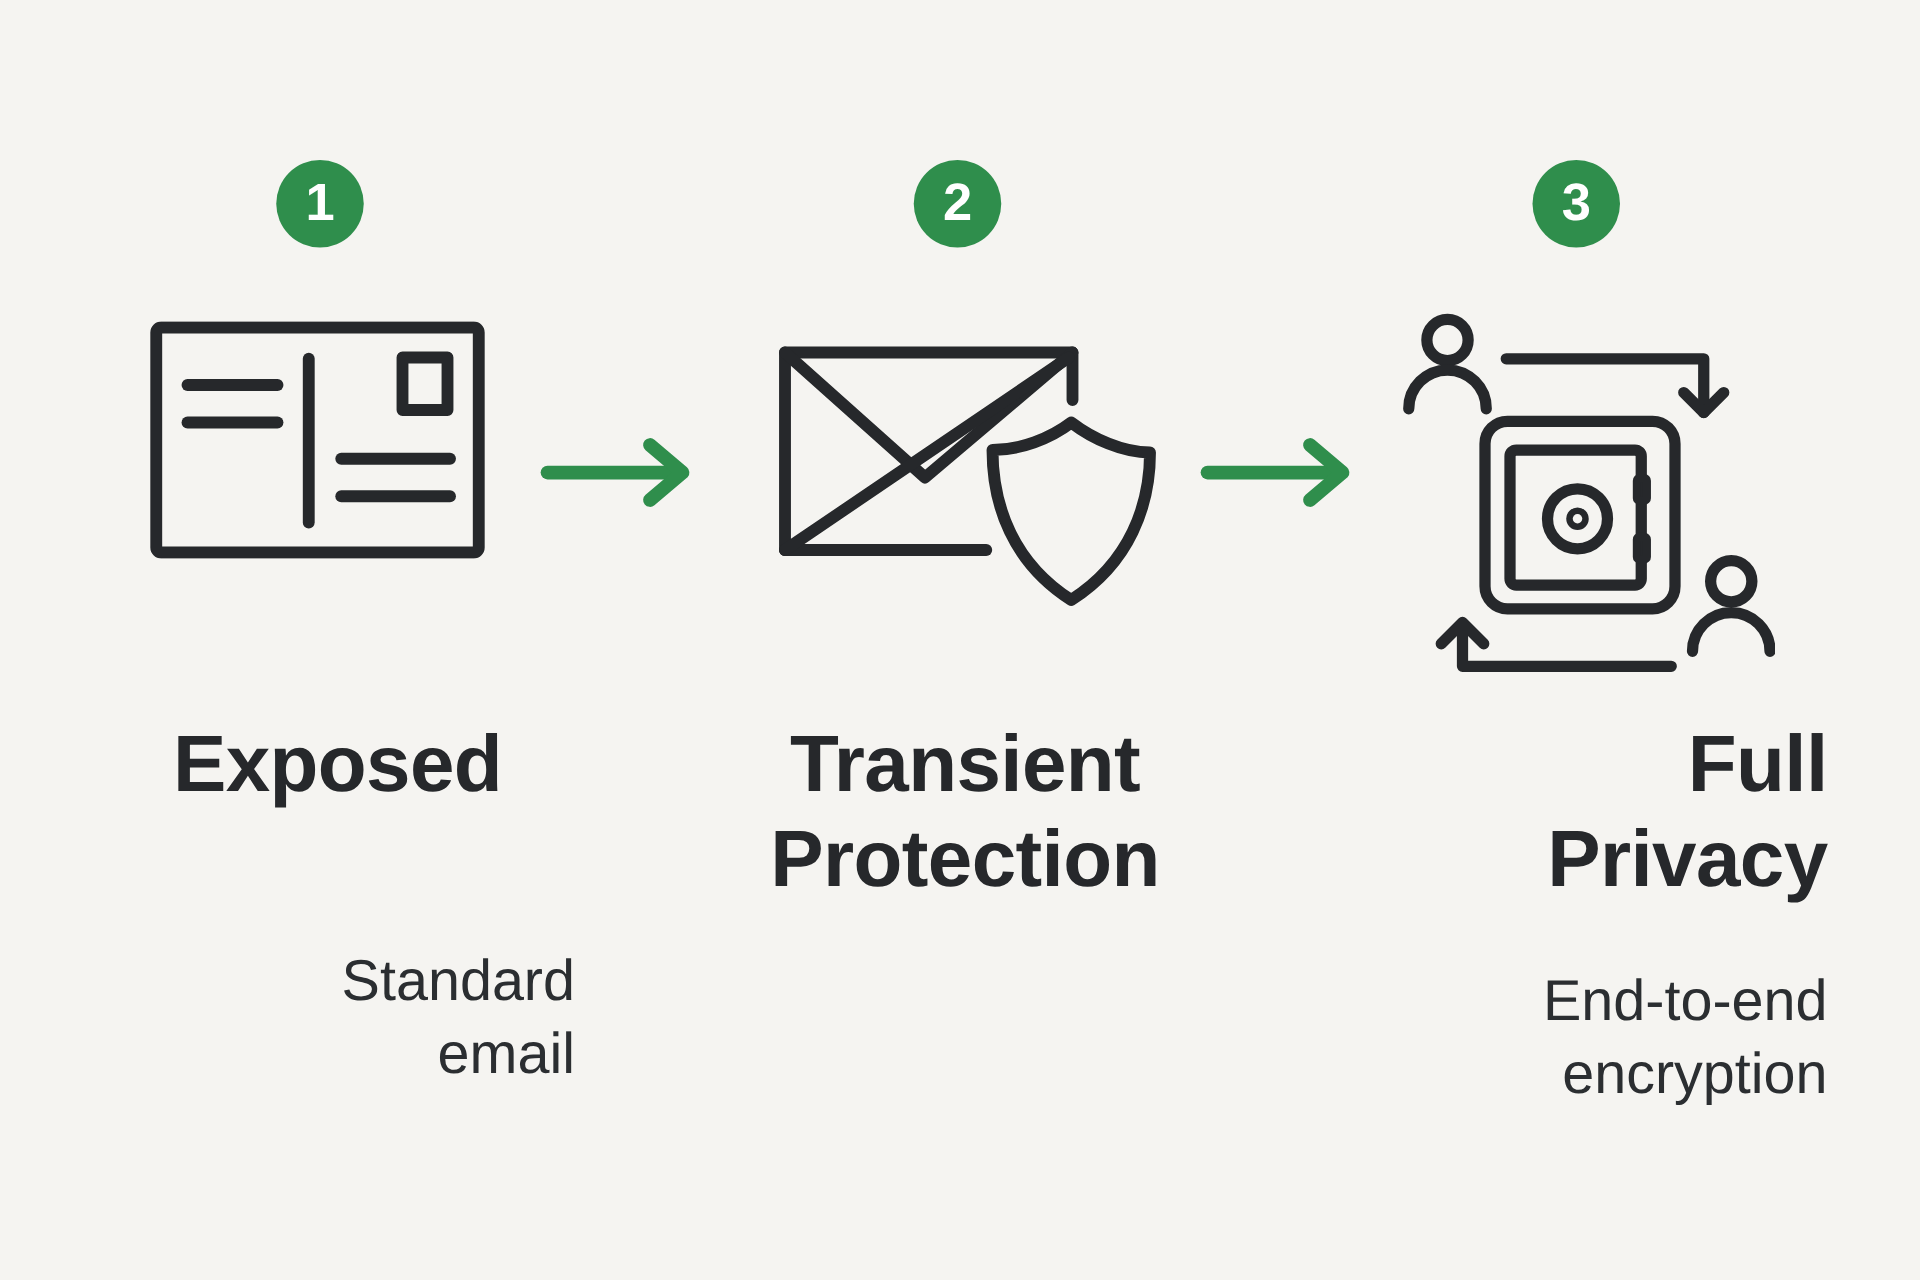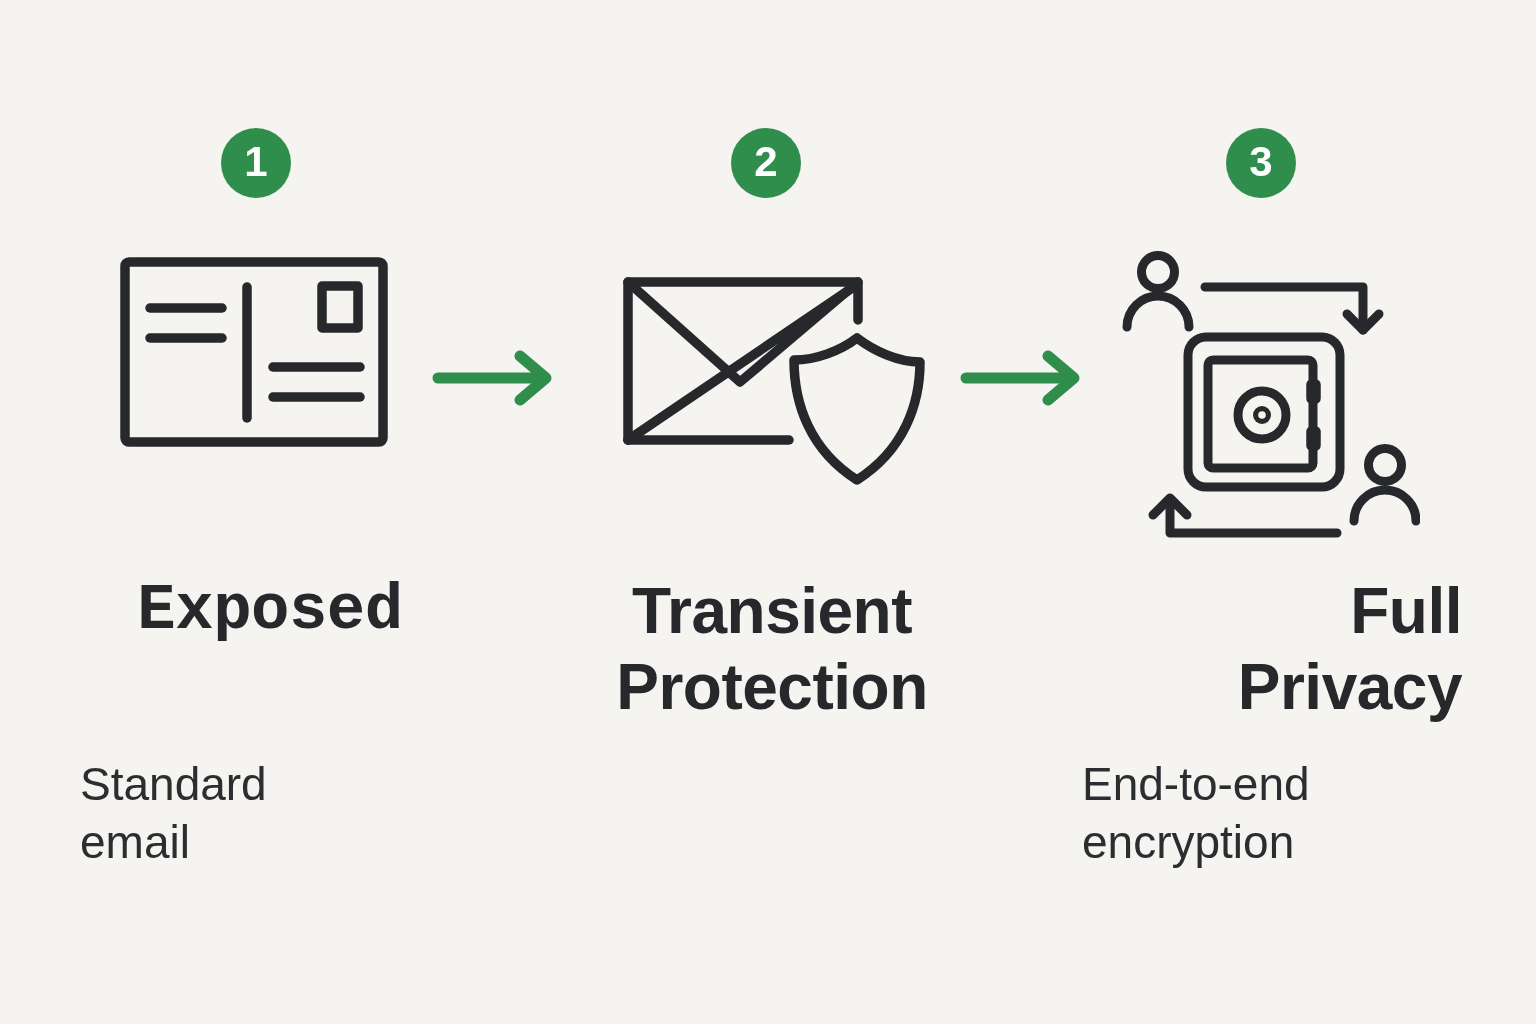--- a/index.html
+++ b/index.html
@@ -55,38 +55,38 @@
     top: 573px;
     width: 380px;
     text-align: center;
     font-size: 64px;
     font-weight: 700;
     line-height: 76px;
     letter-spacing: -0.5px;
     color: var(--title-text);
     white-space: pre-line;
   }
-  .title.c1 { left: 80px; font-family: Liberation Mono, monospace; }
+  .title.c1 { left: 80px; }
   .title.c2 { left: 582px; }
   .title.c3 { left: 1082px; text-align: right; }
 
   .subtitle {
     position: absolute;
     top: 755px;
     width: 380px;
-    text-align: left;
+    text-align: right;
     font-size: 46px;
     font-weight: 400;
     line-height: 58px;
     color: var(--subtitle-text);
     white-space: pre-line;
   }
   .subtitle.c1 { left: 80px; }
   .subtitle.c2 { left: 582px; }
-  .subtitle.c3 { left: 1082px; }
+  .subtitle.c3 { left: 1082px; margin-top: 16px; }
 </style>
 </head>
 <body>
 
 <div class="stage">
 
   <div class="badge c1">1</div>
 
   <svg id="icon1" class="icon" viewBox="0 0 268 190" fill="none" stroke="currentColor" stroke-width="9.5" stroke-linecap="round" stroke-linejoin="round">
     <rect x="5" y="5" width="258" height="180" rx="4"></rect>

